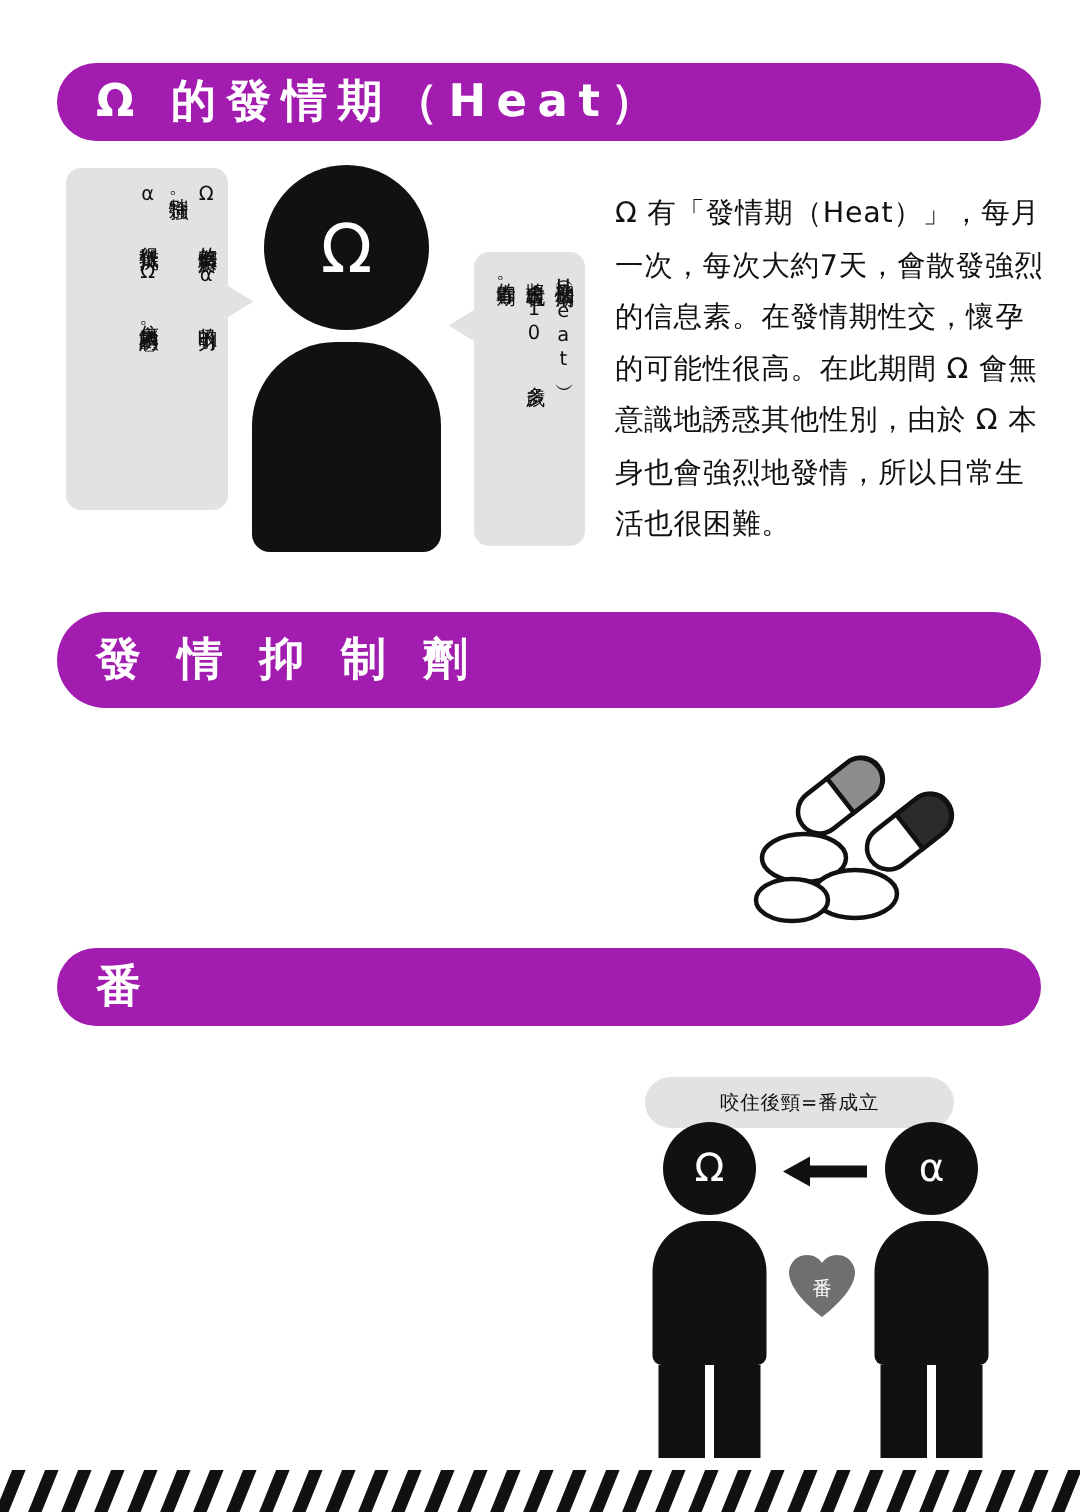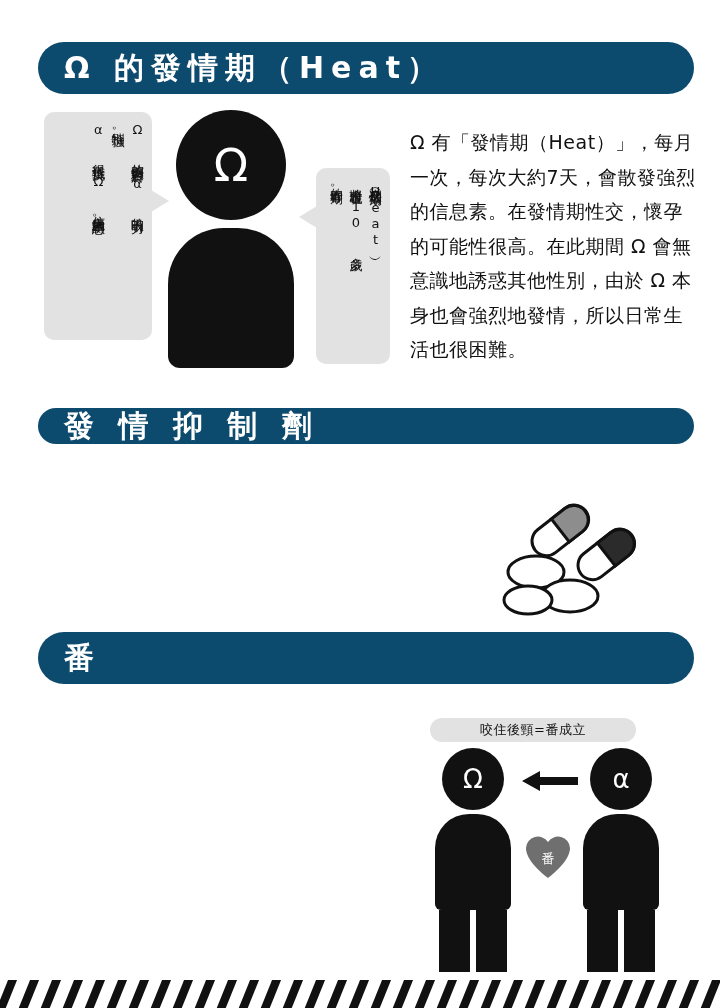--- a/index.html
+++ b/index.html
@@ -17,21 +17,21 @@
   }
 
   .page {
     position: absolute;
     inset: 0;
   }
 
   
   .pill {
     position: absolute;
-    background: #0c4a6e;
+    background: #a21caf;
     color: #ffffff;
     border-radius: 999px;
     display: flex;
     align-items: center;
     padding-left: 26px;
     box-sizing: border-box;
   }
   .pill .pill-text {
     font-size: 30px;
     font-weight: bold;
@@ -120,21 +120,21 @@
     position: absolute;
     left: 410px;
     top: 106px;
     width: 288px;
     font-size: 19px;
     line-height: 1.82;
     letter-spacing: 0.5px;
   }
 
   
-  #sec2-pill { left: 38px; top: 408px; width: 656px; height: 36px; }
+  #sec2-pill { left: 38px; top: 408px; width: 656px; height: 64px; }
   #sec2-body {
     position: absolute;
     left: 32px;
     top: 472px;
     width: 430px;
     font-size: 19px;
     line-height: 1.85;
     letter-spacing: 0.5px;
   }
   .pills-art {
@@ -156,21 +156,21 @@
     line-height: 1.85;
     letter-spacing: 0.5px;
   }
 
   
   #bite-caption {
     position: absolute;
     left: 430px;
     top: 718px;
     width: 206px;
-    height: 24px;
+    height: 34px;
     background: #e2e2e2;
     border-radius: 999px;
     display: flex;
     align-items: center;
     justify-content: center;
     font-size: 13px;
     letter-spacing: 0.5px;
   }
 
   .couple {

